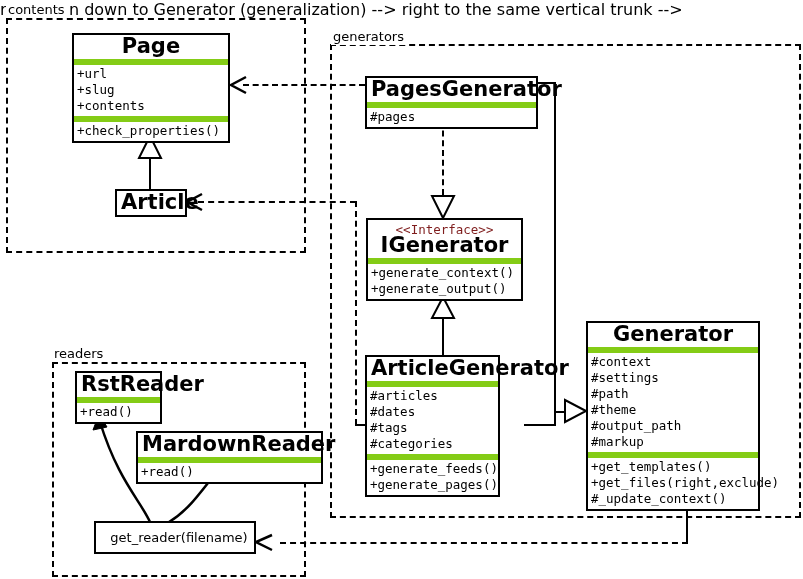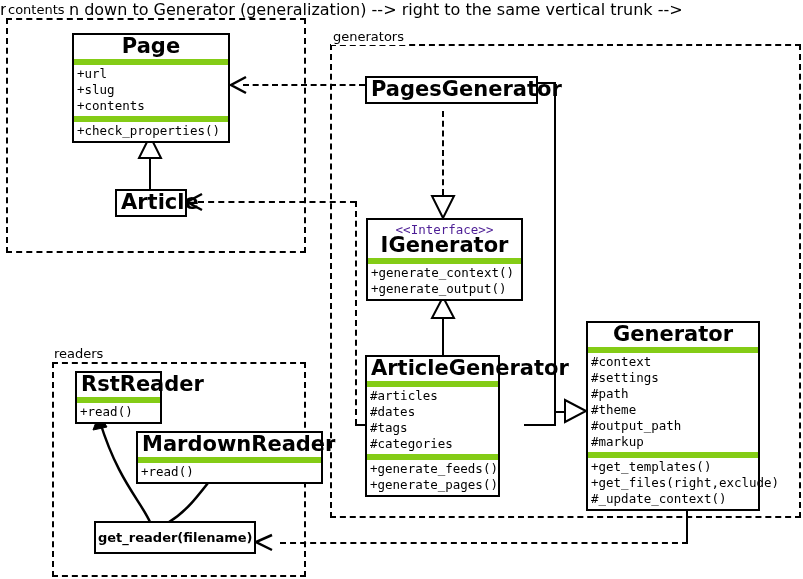--- a/index.html
+++ b/index.html
@@ -50,40 +50,40 @@
     text-align: center;
     color: #000;
     padding: 3px 4px 4px 4px;
     line-height: 17px;
   }
   .uml .stereo {
     font-family: "DejaVu Sans Mono", monospace;
     font-weight: normal;
     font-size: 12.5px;
     text-align: center;
-    color: #4c1d95;
+    color: #7f1d1d;
     line-height: 15px;
     padding-top: 2px;
   }
   .uml .sec {
     border-top: 6px solid #84cc16;
     padding: 1px 3px 2px 3px;
   }
   .uml .row {
     font-family: "DejaVu Sans Mono", monospace;
     font-size: 12.5px;
     color: #000;
     line-height: 16px;
     white-space: nowrap;
   }
   .uml.plain .title {
-    font-weight: bold;
+    font-weight: normal;
     font-family: "DejaVu Sans", sans-serif;
     font-size: 13px;
-    padding: 6px 4px 6px 2px;
+    padding: 6px 4px 6px 12px;
   }
 
   
   .ln {
     position: absolute;
     background: #000;
   }
   .hline { height: 2px; }
   .vline { width: 2px; }
 
@@ -197,20 +197,23 @@
   </div>
 
   
   <div class="uml" style="left:115px; top:189px; width:72px;">
     <div class="title">Article</div>
   </div>
 
   
   <div class="uml" style="left:365px; top:60px; width:173px;margin-top:16px;">
     <div class="title">PagesGenerator</div>
+    <div class="sec">
+      <div class="row">#pages</div>
+    </div>
   </div>
 
   
   <div class="uml" style="left:366px; top:218px; width:157px;">
     <div class="stereo">&lt;&lt;Interface&gt;&gt;</div>
     <div class="title" style="padding-top:0;">IGenerator</div>
     <div class="sec">
       <div class="row">+generate_context()</div>
       <div class="row">+generate_output()</div>
     </div>

